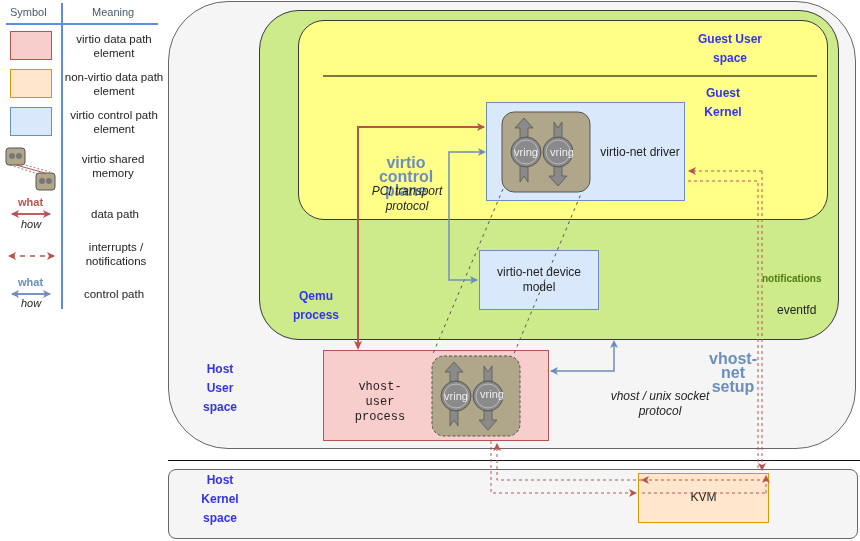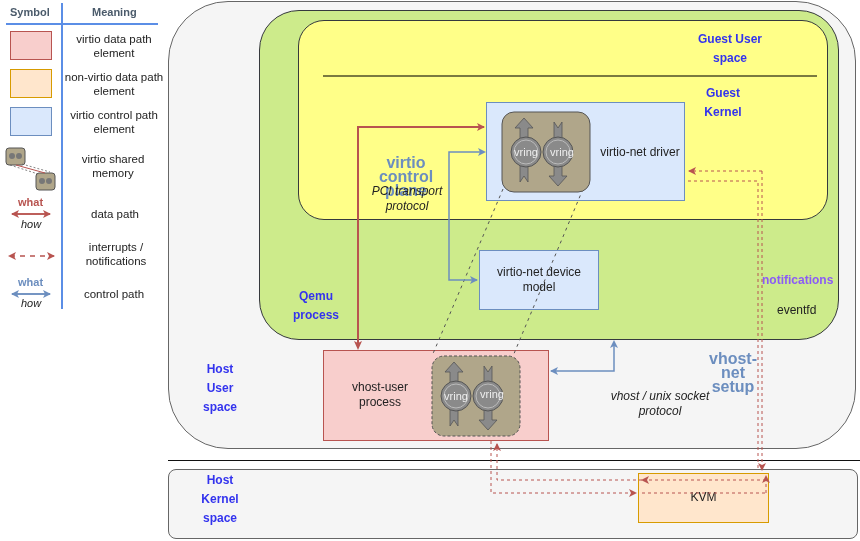--- a/index.html
+++ b/index.html
@@ -2,28 +2,28 @@
 <html><head>
 <meta charset="utf-8">
 <style>
   html, body { margin: 0; padding: 0; }
   body {
     width: 860px; height: 541px; position: relative; overflow: hidden;
     background: #ffffff;
     font-family: "Liberation Sans", sans-serif;
   }
   .abs { position: absolute; }
-  .legend-head { font-size: 11px; font-weight: bold; color: #4a5a6a; }
+  .legend-head { font-size: 11px; font-weight: normal; color: #4a5a6a; }
   .legend-txt { font-size: 11.5px; color: #222; text-align: center; line-height: 14px; }
   .swatch { width: 40px; height: 27px; }
   .region-label { font-size: 12px; font-weight: bold; color: #3333ee; text-align: center; line-height: 19px; }
   .box-label { font-size: 12px; color: #222; text-align: center; line-height: 15px; }
   .ctrl-label { font-size: 16px; font-weight: bold; color: #6c8ebf; text-align: center; line-height: 14px; }
   .italic-label { font-size: 12px; font-style: italic; color: #222; text-align: center; line-height: 15px; }
-  .notif-label { font-size: 12px; font-weight: bold; color: #8b5cf6; }
+  .notif-label { font-size: 10px; font-weight: bold; color: #4d7c0f; }
   svg { position: absolute; left: 0; top: 0; overflow: visible; }
 </style>
 </head>
 <body>
 
 <div>
   <div class="abs legend-head" style="left:10px; top:6px;">Symbol</div>
   <div class="abs legend-head" style="left:92px; top:6px;">Meaning</div>
   <div class="abs" style="left:6px; top:23px; width:152px; height:2px; background:#5b8ee6;"></div>
   <div class="abs" style="left:61px; top:3px; width:2px; height:306px; background:#5b8ee6;"></div>
@@ -74,21 +74,21 @@
   <span>Host Kernel space</span>
 </div>
 
 <div class="abs" style="left:486px; top:102px; width:199px; height:99px; background:#dae8fc; border:1px solid #6c8ebf; box-sizing:border-box;"></div>
 <div class="abs box-label" style="left:595px; top:145px; width:90px;">virtio-net driver</div>
 
 <div class="abs" style="left:479px; top:250px; width:120px; height:60px; background:#dae8fc; border:1px solid #6c8ebf; box-sizing:border-box;"></div>
 <div class="abs box-label" style="left:494px; top:265px; width:90px;">virtio-net device model</div>
 
 <div class="abs" style="left:323px; top:350px; width:226px; height:91px; background:#f8cecc; border:1px solid #b85450; box-sizing:border-box;"></div>
-<div class="abs box-label" style="left:345px; top:380px; width:70px;">vhost-user process</div>
+<div class="abs box-label" style="left:345px; top:380px; width:70px;font-family:Liberation Mono, monospace;">vhost-user process</div>
 
 <div class="abs" style="left:638px; top:473px; width:131px; height:50px; background:#ffe6cc; border:1px solid #d79b00; box-sizing:border-box;"></div>
 <div class="abs box-label" style="left:638px; top:490px; width:131px;">KVM</div>
 
 <div class="abs ctrl-label" style="left:366px; top:156px; width:80px;">virtio control plane</div>
 <div class="abs italic-label" style="left:364px; top:184px; width:86px;">PCI transport protocol</div>
 <div class="abs notif-label" style="left:762px; top:273px;">notifications</div>
 <div class="abs box-label" style="left:777px; top:294px;margin-top:9px;">eventfd</div>
 <div class="abs ctrl-label" style="left:656px; top:352px; width:66px;margin-left:44px;">vhost-net setup</div>
 <div class="abs italic-label" style="left:605px; top:389px; width:110px;">vhost / unix socket protocol</div>

